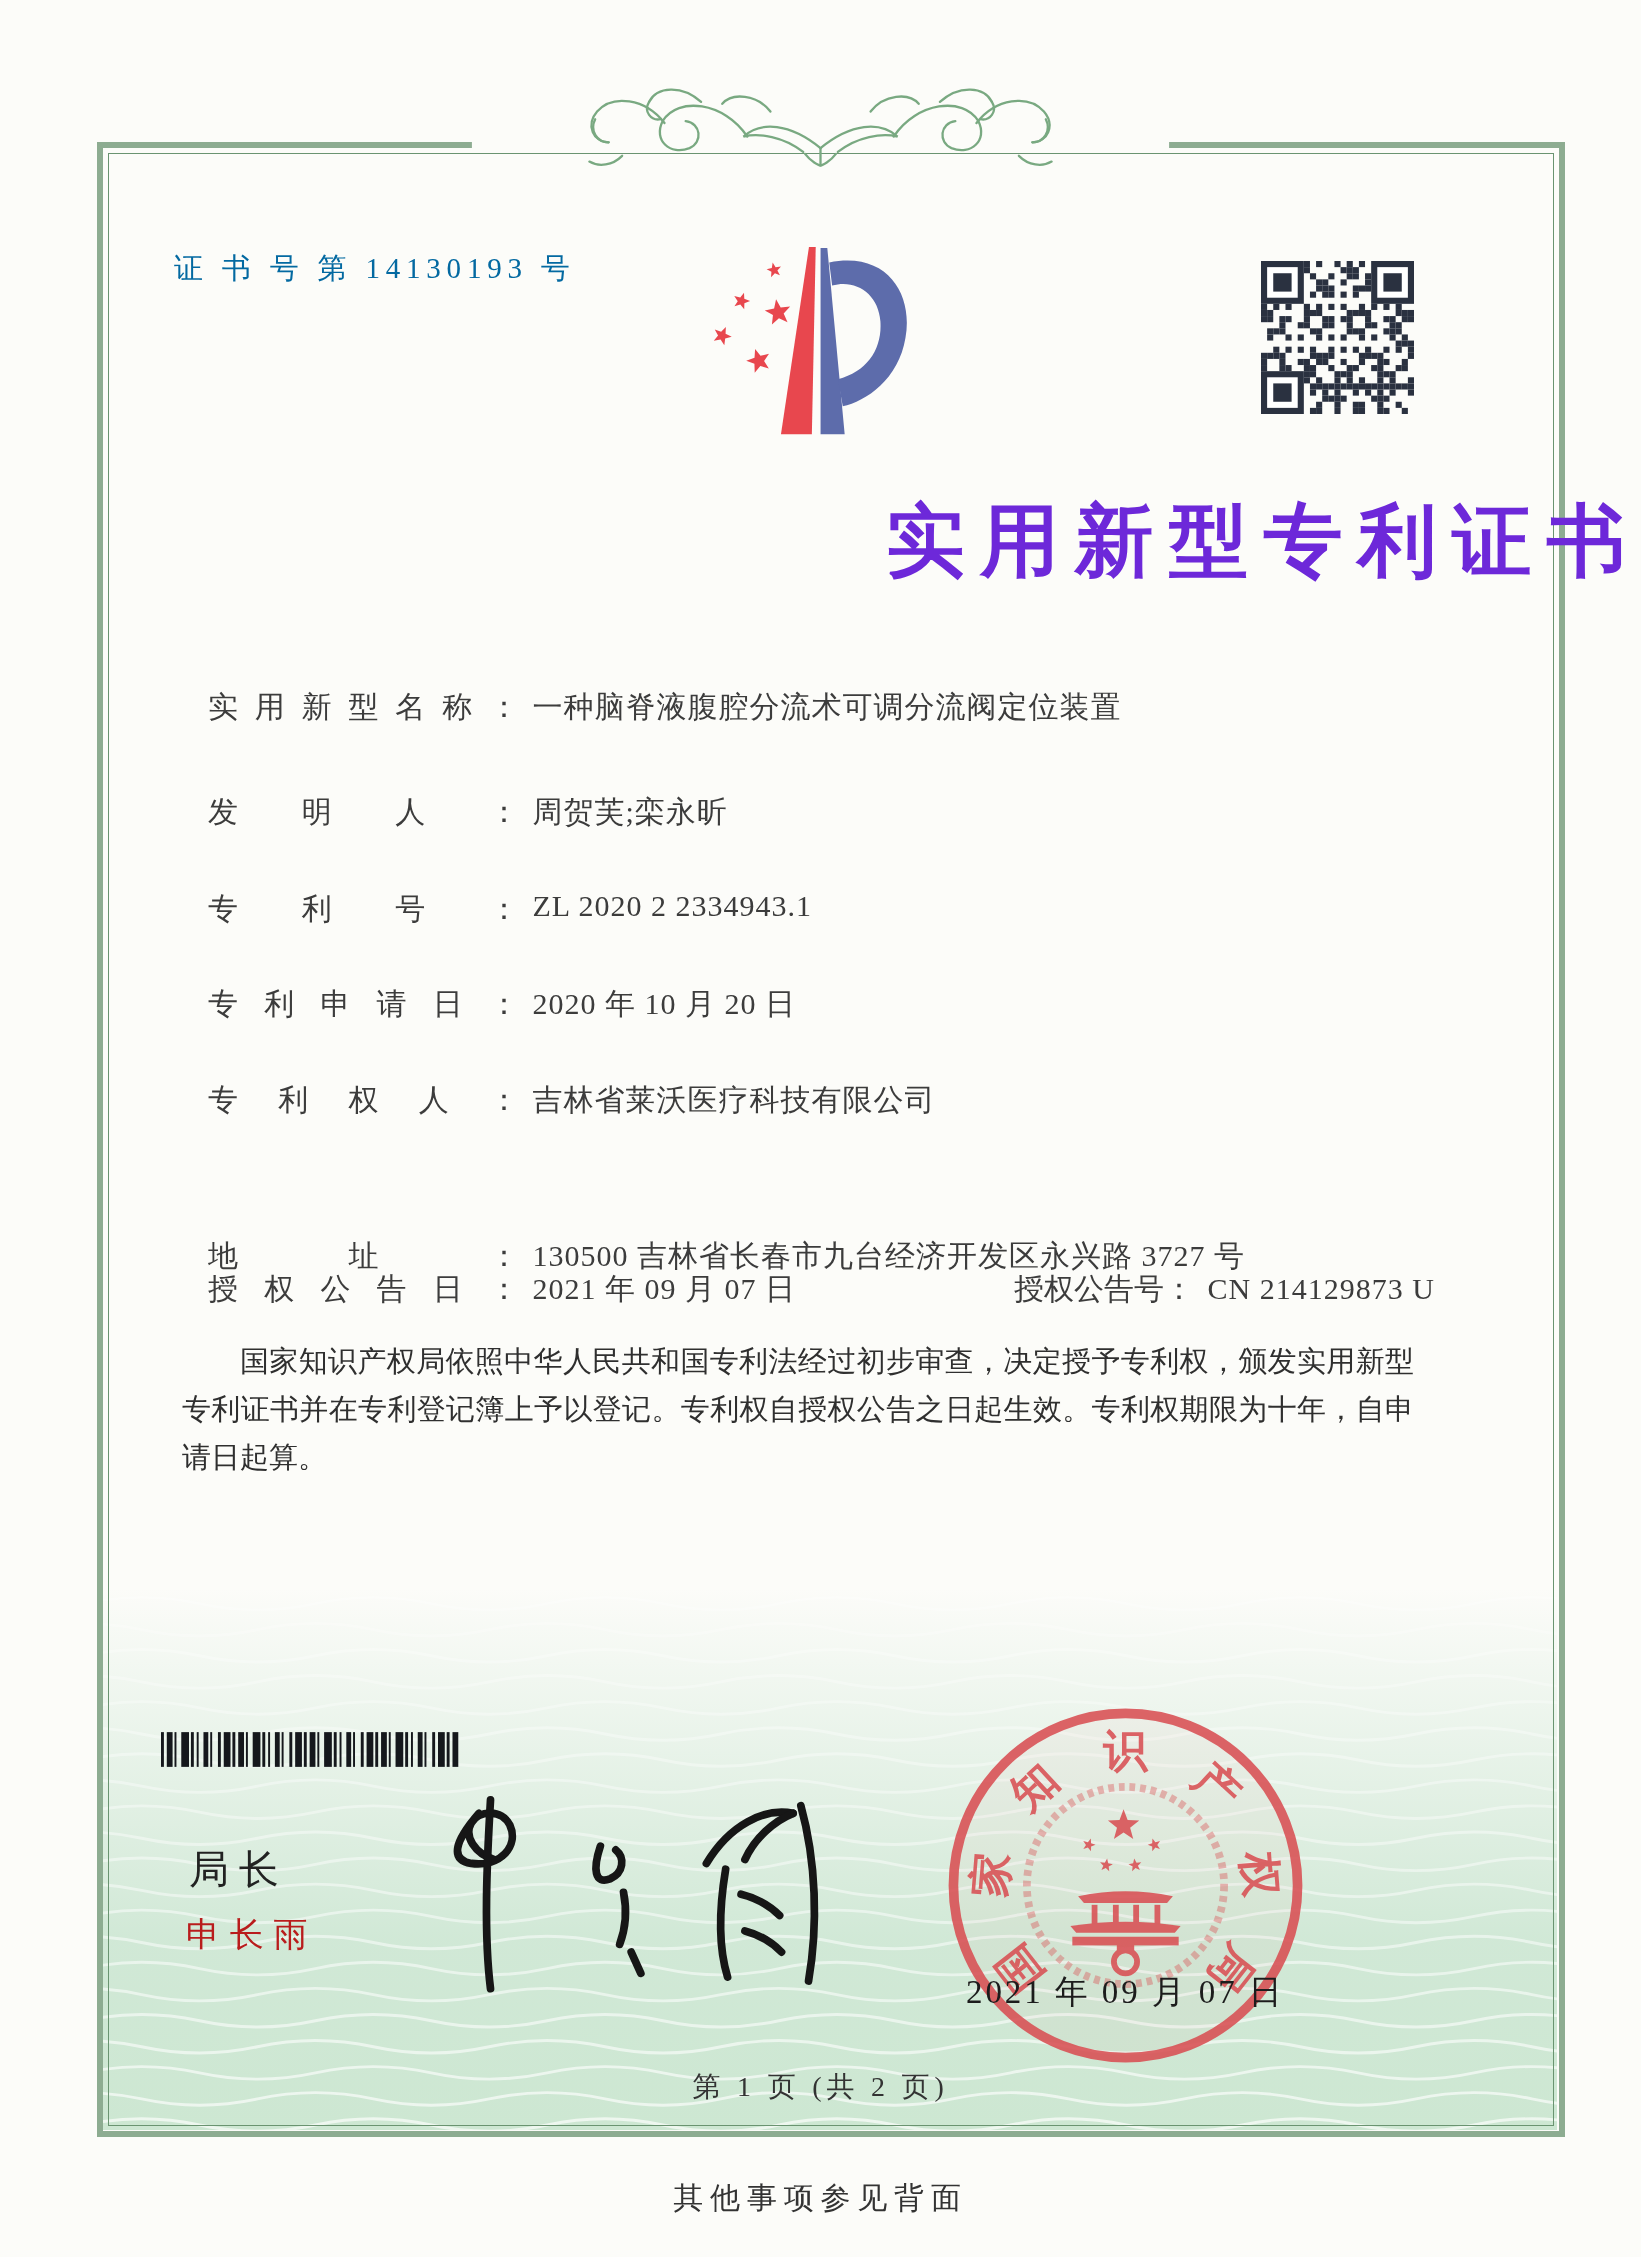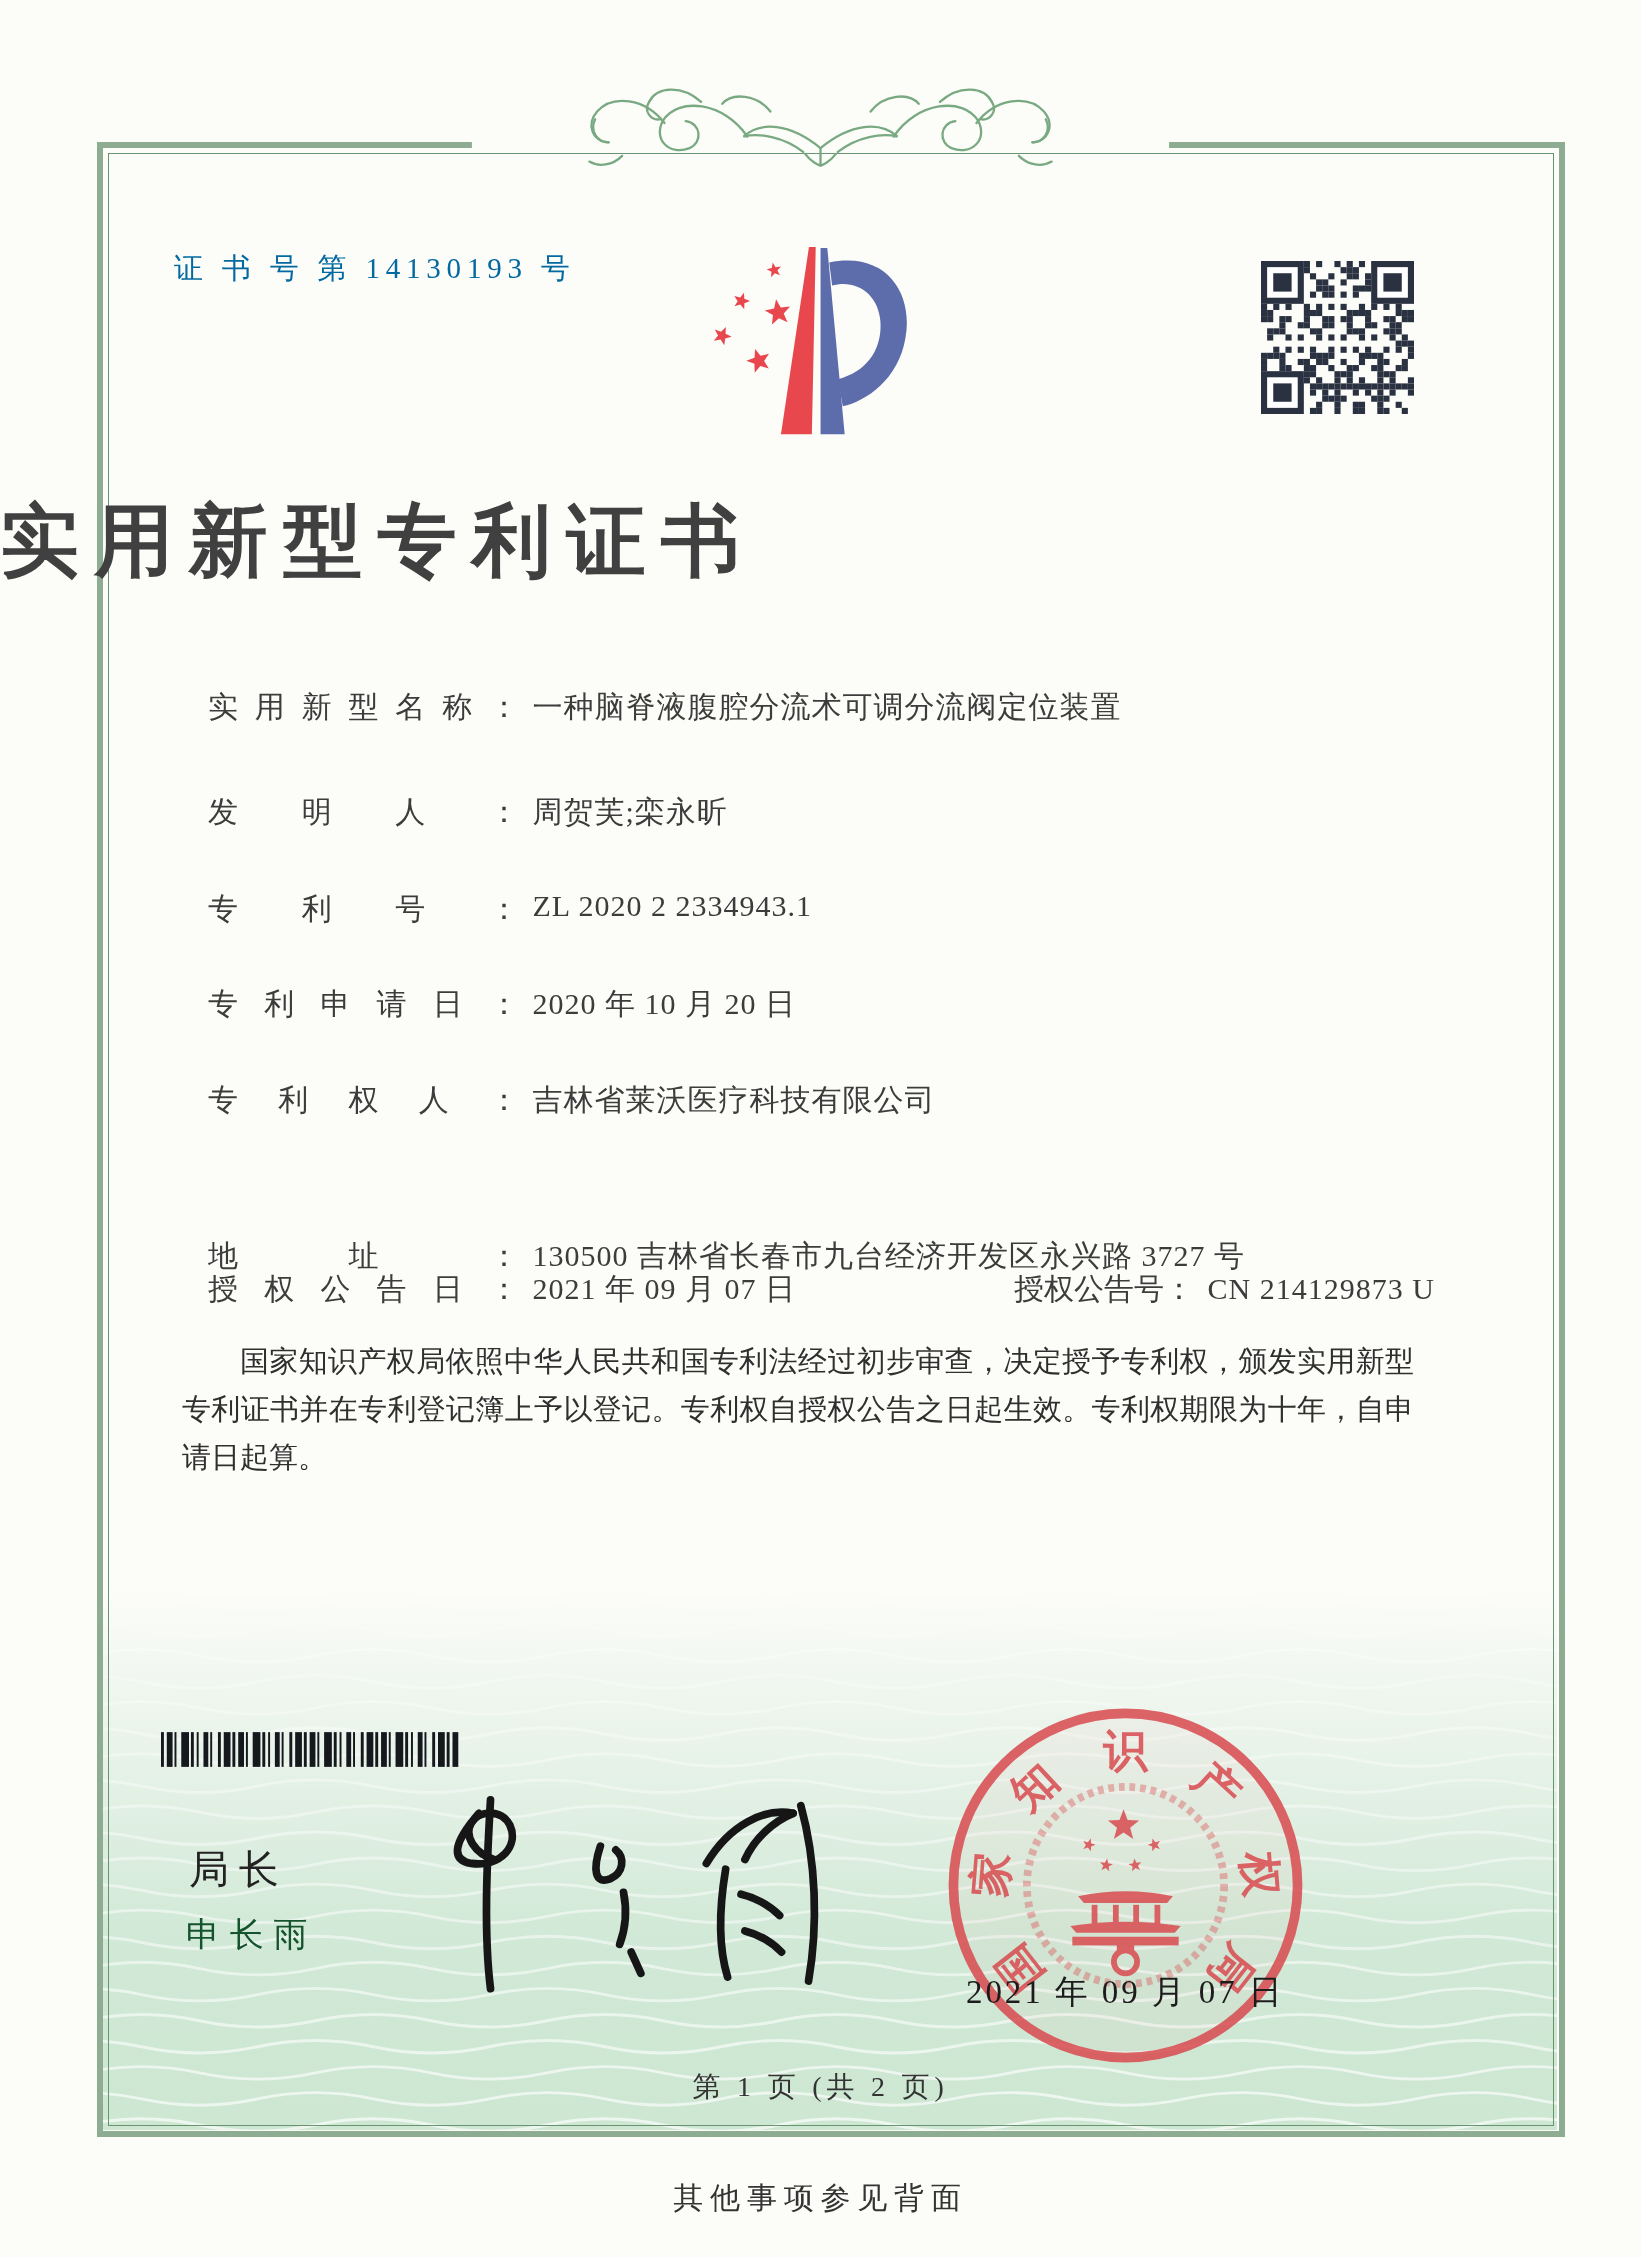--- a/index.html
+++ b/index.html
@@ -26,22 +26,22 @@
   }
   .waves svg{position:absolute;left:0;top:0;}
   
   .cert-no{
     position:absolute; left:174px; top:249px; font-size:29px;
     letter-spacing:5.8px; color:#0369a1; z-index:2;
   }
   .logo{ position:absolute; left:697px; top:241px; z-index:2; }
   .qr{ position:absolute; left:1261px; top:261px; z-index:2; }
   .doc-title{
-    position:absolute; left:0; right:0; top:489px; text-align:left;
-    font-size:79px; font-weight:700; letter-spacing:15.4px; color:#404040; z-index:2;
+    position:absolute; left:0; right:0; top:489px; text-align:right;
+    font-size:79px; font-weight:700; letter-spacing:15.4px; color:#6d28d9; z-index:2;
   }
   
   .field-row{
     position:absolute; left:208px; width:1226px; font-size:30px;
     color:#3c3c3c; z-index:2; white-space:nowrap;
   }
   .flabel{
     display:inline-block; width:311px; text-align:justify;
     text-align-last:justify; vertical-align:top;
   }
@@ -54,21 +54,21 @@
   }
   .body-text p{ margin:0; text-indent:2em; }
   
   .barcode{ position:absolute; left:161px; top:1732px; z-index:2; }
   .signer-title{
     position:absolute; left:189px; top:1842px; font-size:40px;
     letter-spacing:9.7px; color:#222; z-index:2;
   }
   .signer-name{
     position:absolute; left:186px; top:1912px; font-size:34px;
-    letter-spacing:9.7px; color:#14532d; z-index:2;
+    letter-spacing:9.7px; color:#b91c1c; z-index:2;
   }
   .signature{ position:absolute; left:386px; top:1769px; z-index:3; }
   .seal{ position:absolute; left:937px; top:1697px; z-index:2; }
   .seal-char{
     font-size:46px; font-weight:700; fill:#d94f53;
     font-family:"Liberation Serif",serif;
   }
   .seal-date{
     position:absolute; left:966px; top:1970px; font-size:33px;
     color:#1c1c1c; letter-spacing:2.9px; z-index:3; white-space:nowrap;

